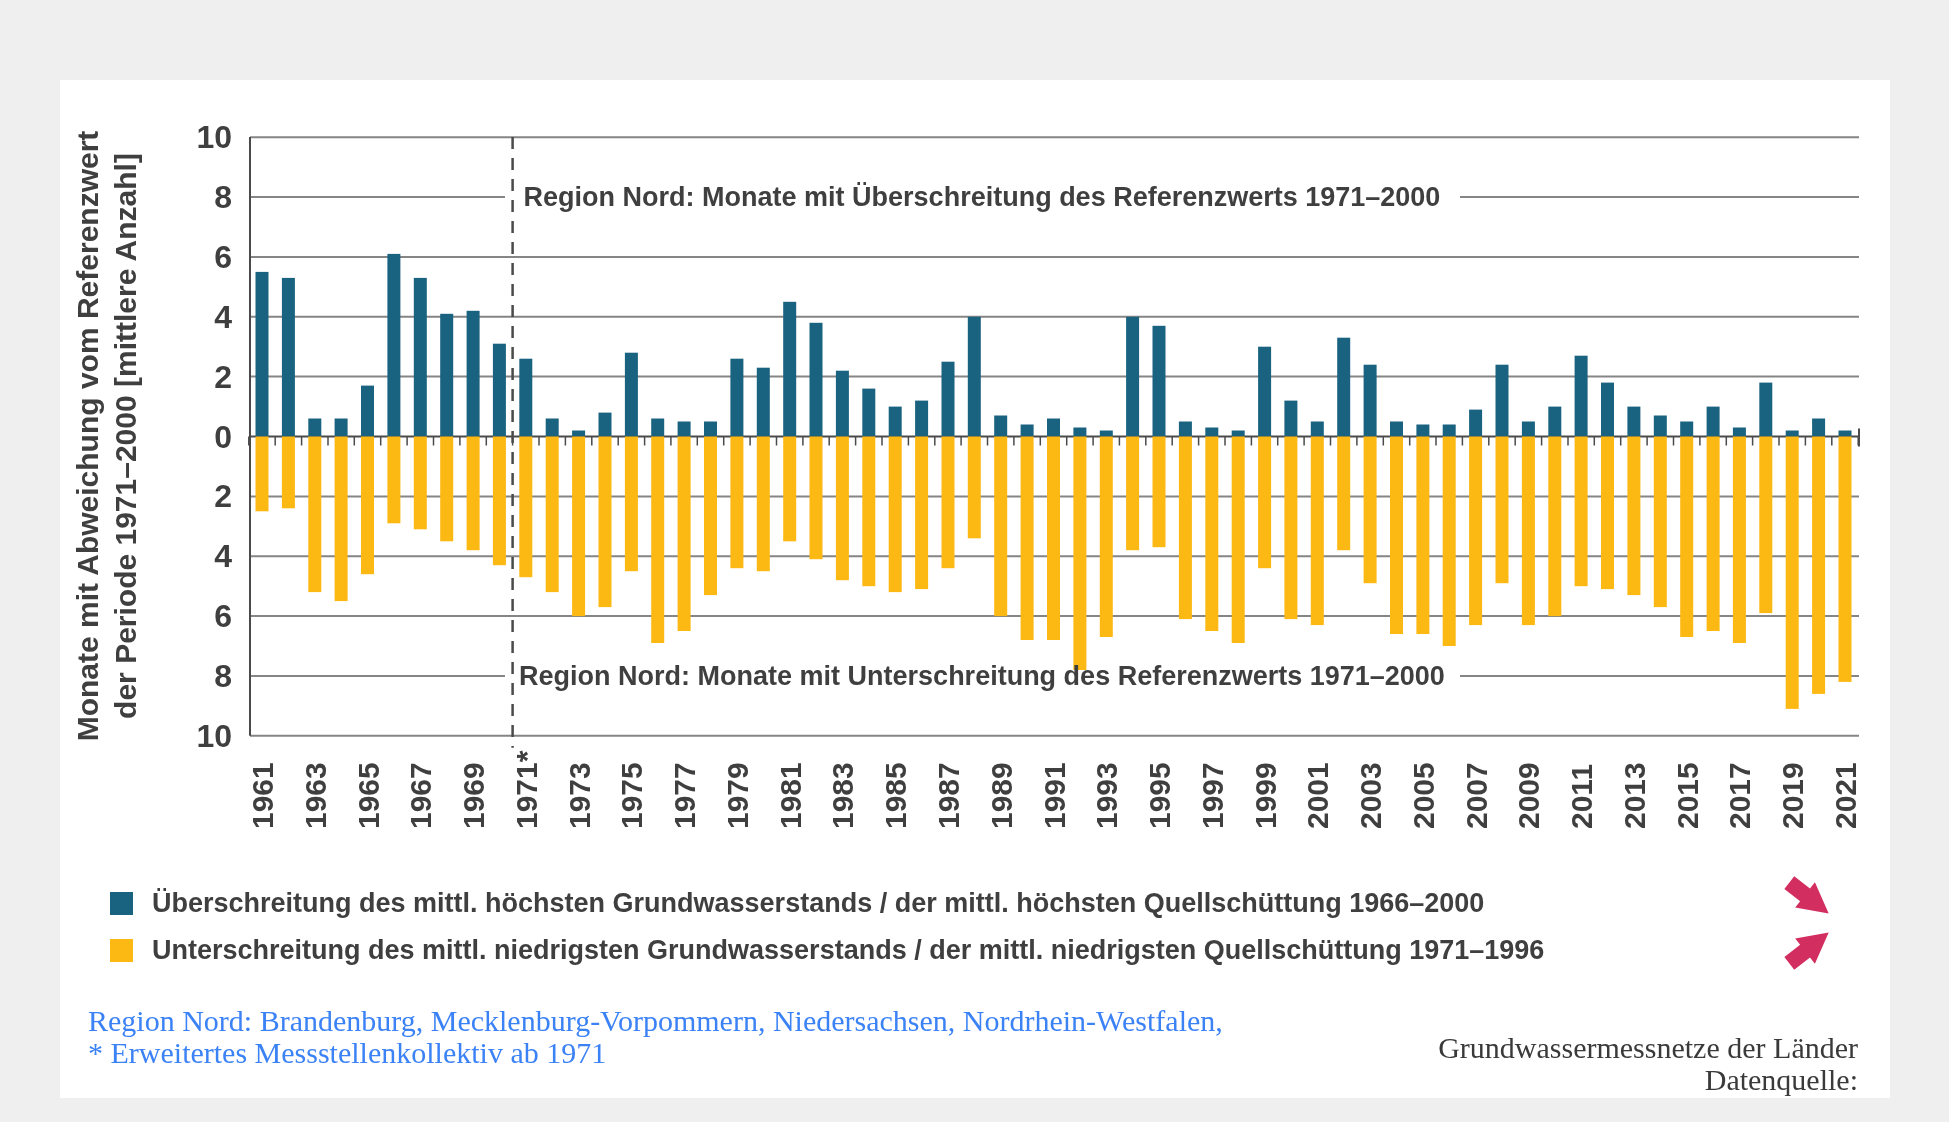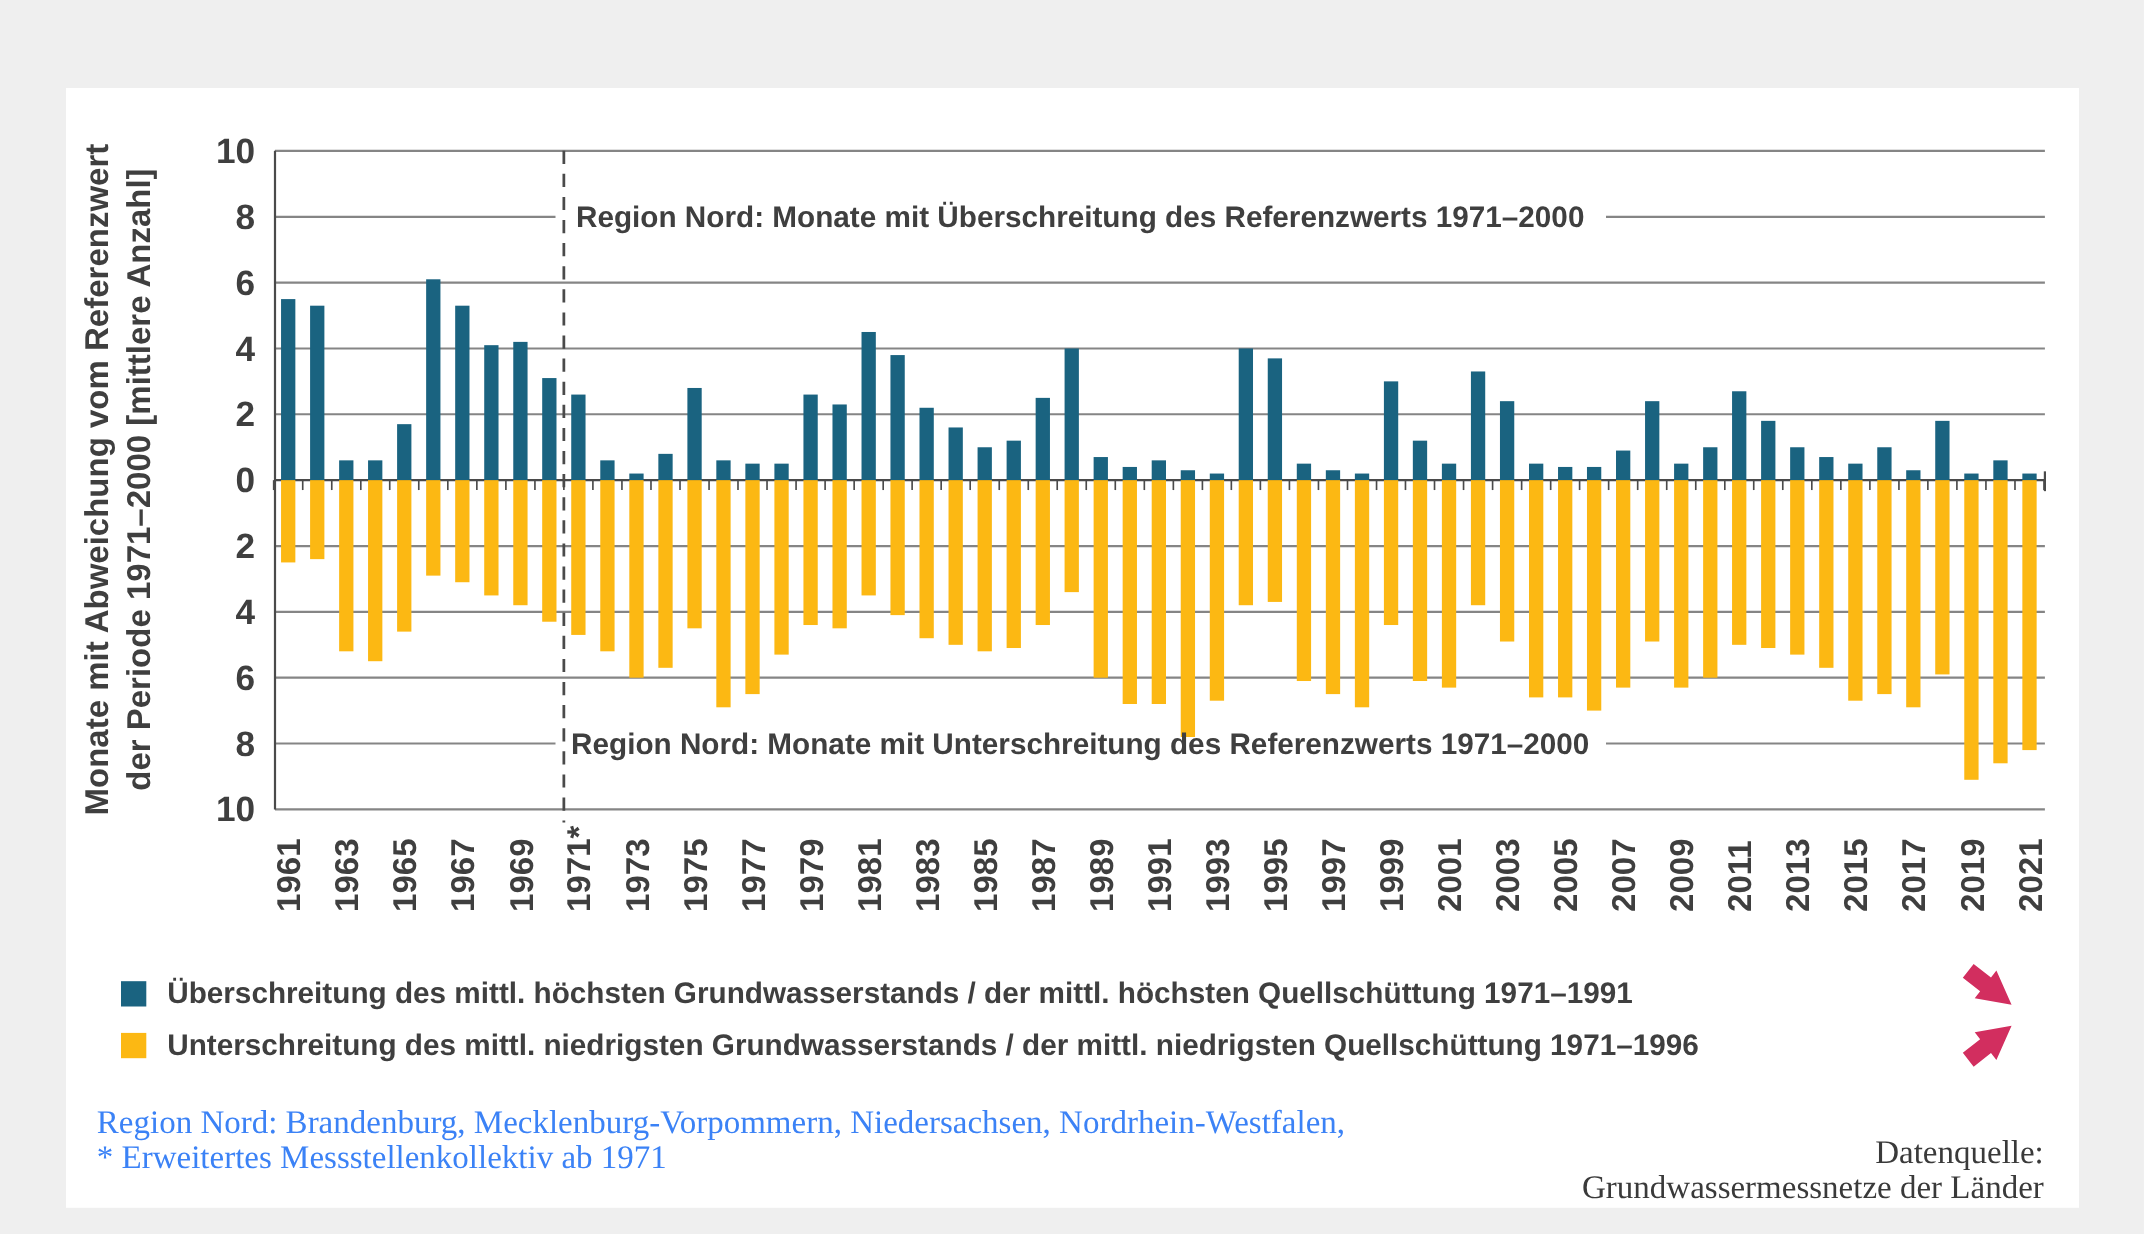--- a/index.html
+++ b/index.html
@@ -284,37 +284,37 @@
         <text transform="rotate(-90, 1796.0, 749)" x="1796.0" y="749" text-anchor="start" font-size="30" font-weight="600">2021</text>
         <text x="922" y="126" text-anchor="middle" font-size="27" font-weight="600">Region Nord: Monate mit Überschreitung des Referenzwerts 1971–2000</text>
         <text x="922" y="605" text-anchor="middle" font-size="27" font-weight="600">Region Nord: Monate mit Unterschreitung des Referenzwerts 1971–2000</text>
         <text transform="rotate(-90, 38, 356)" x="38" y="356" text-anchor="middle" font-size="30" font-weight="600">Monate mit Abweichung vom Referenzwert</text>
         <text transform="rotate(-90, 76, 356)" x="76" y="356" text-anchor="middle" font-size="30" font-weight="600">der Periode 1971–2000 [mittlere Anzahl]</text>
       </svg>
   </div>
 
   <div class="legend-row" style="top:810px;height:26px;">
     <span class="legend-swatch" id="sw0" style="background: rgb(26, 99, 128);"></span>
-    <span class="legend-label">Überschreitung des mittl. höchsten Grundwasserstands / der mittl. höchsten Quellschüttung 1971–1991</span>
+    <span class="legend-label">Überschreitung des mittl. höchsten Grundwasserstands / der mittl. höchsten Quellschüttung 1966–2000</span>
   </div>
   <div class="legend-row" style="top:857px;height:26px;">
     <span class="legend-swatch" id="sw1" style="background: rgb(252, 184, 19);"></span>
     <span class="legend-label">Unterschreitung des mittl. niedrigsten Grundwasserstands / der mittl. niedrigsten Quellschüttung 1971–1996</span>
   </div>
 
   <svg width="100" height="110" viewBox="0 0 100 110" style="position:absolute;left:1699px;top:793px;">
     <g id="arrow-group">
         <path d="M-25,-8 L-5,-8 L-5,-16 L25,0 L-5,16 L-5,8 L-25,8 Z" fill="#d22e5f" transform="translate(50,25) rotate(38)"></path>
         <path d="M-25,-8 L-5,-8 L-5,-16 L25,0 L-5,16 L-5,8 L-25,8 Z" fill="#d22e5f" transform="translate(50,75) rotate(-38)"></path>
       </g>
   </svg>
 
   <div class="footer-left">
     <div>Region Nord:  Brandenburg, Mecklenburg-Vorpommern, Niedersachsen, Nordrhein-Westfalen,</div>
     <div>* Erweitertes Messstellenkollektiv ab 1971</div>
   </div>
 
   <div class="footer-right">
+    <div>Grundwassermessnetze der Länder</div>
     <div>Datenquelle:</div>
-    <div>Grundwassermessnetze der Länder</div>
   </div>
 
 </div>
 
 </body></html>

